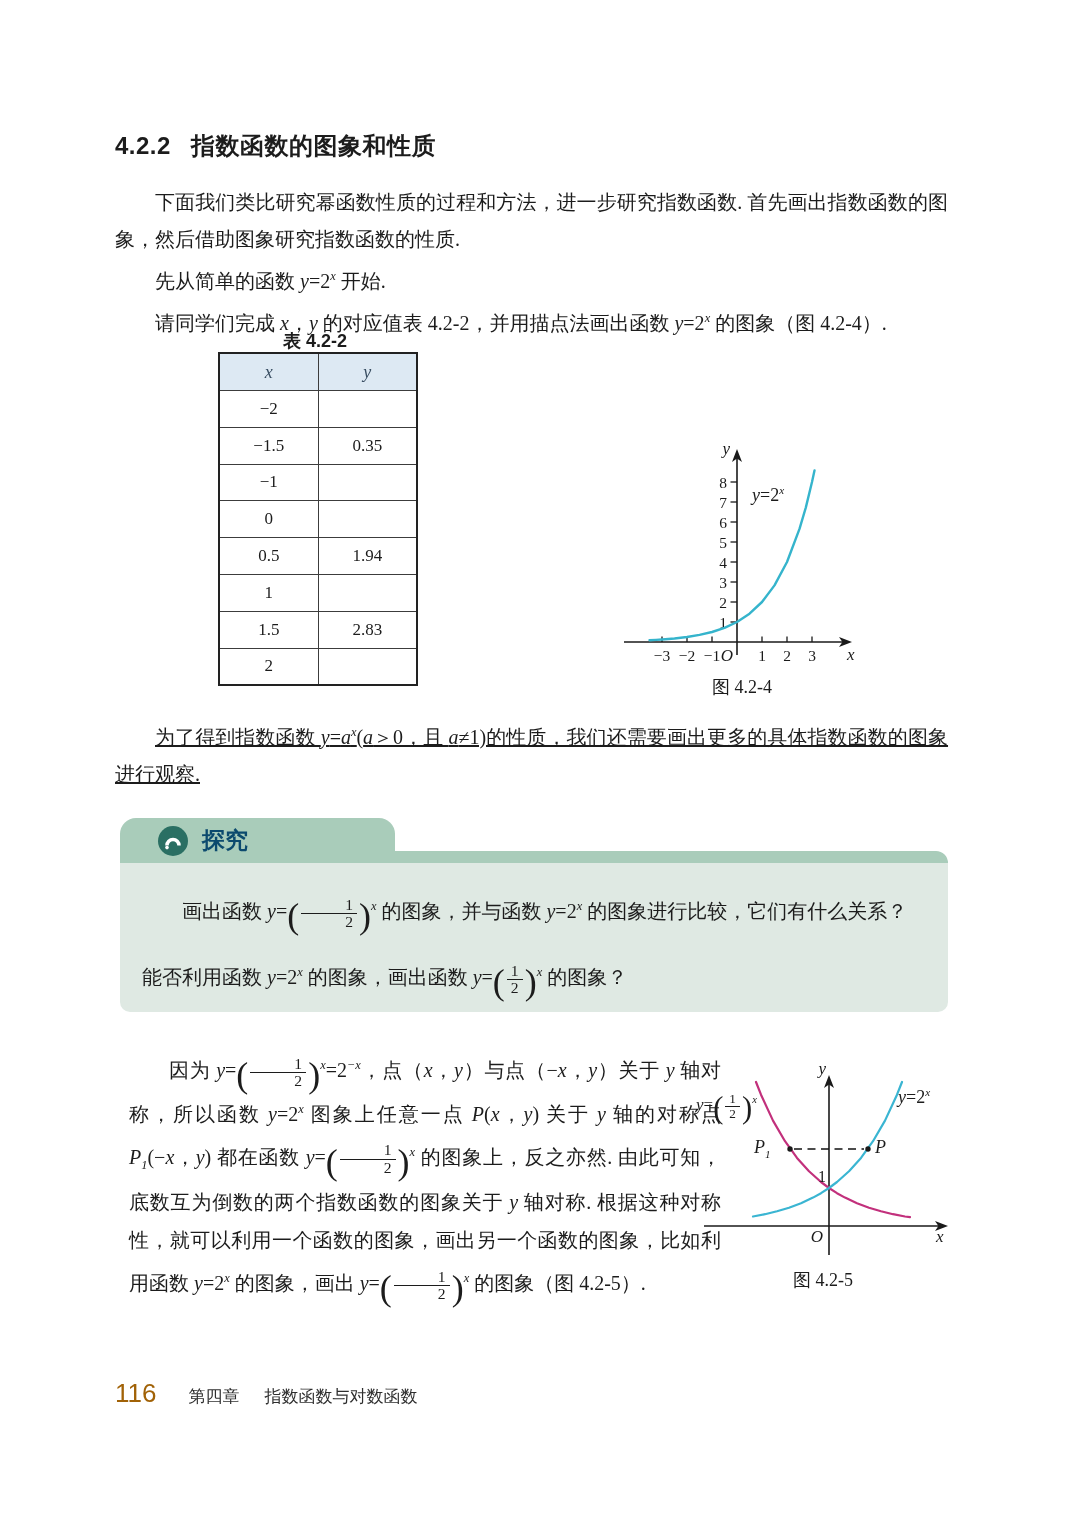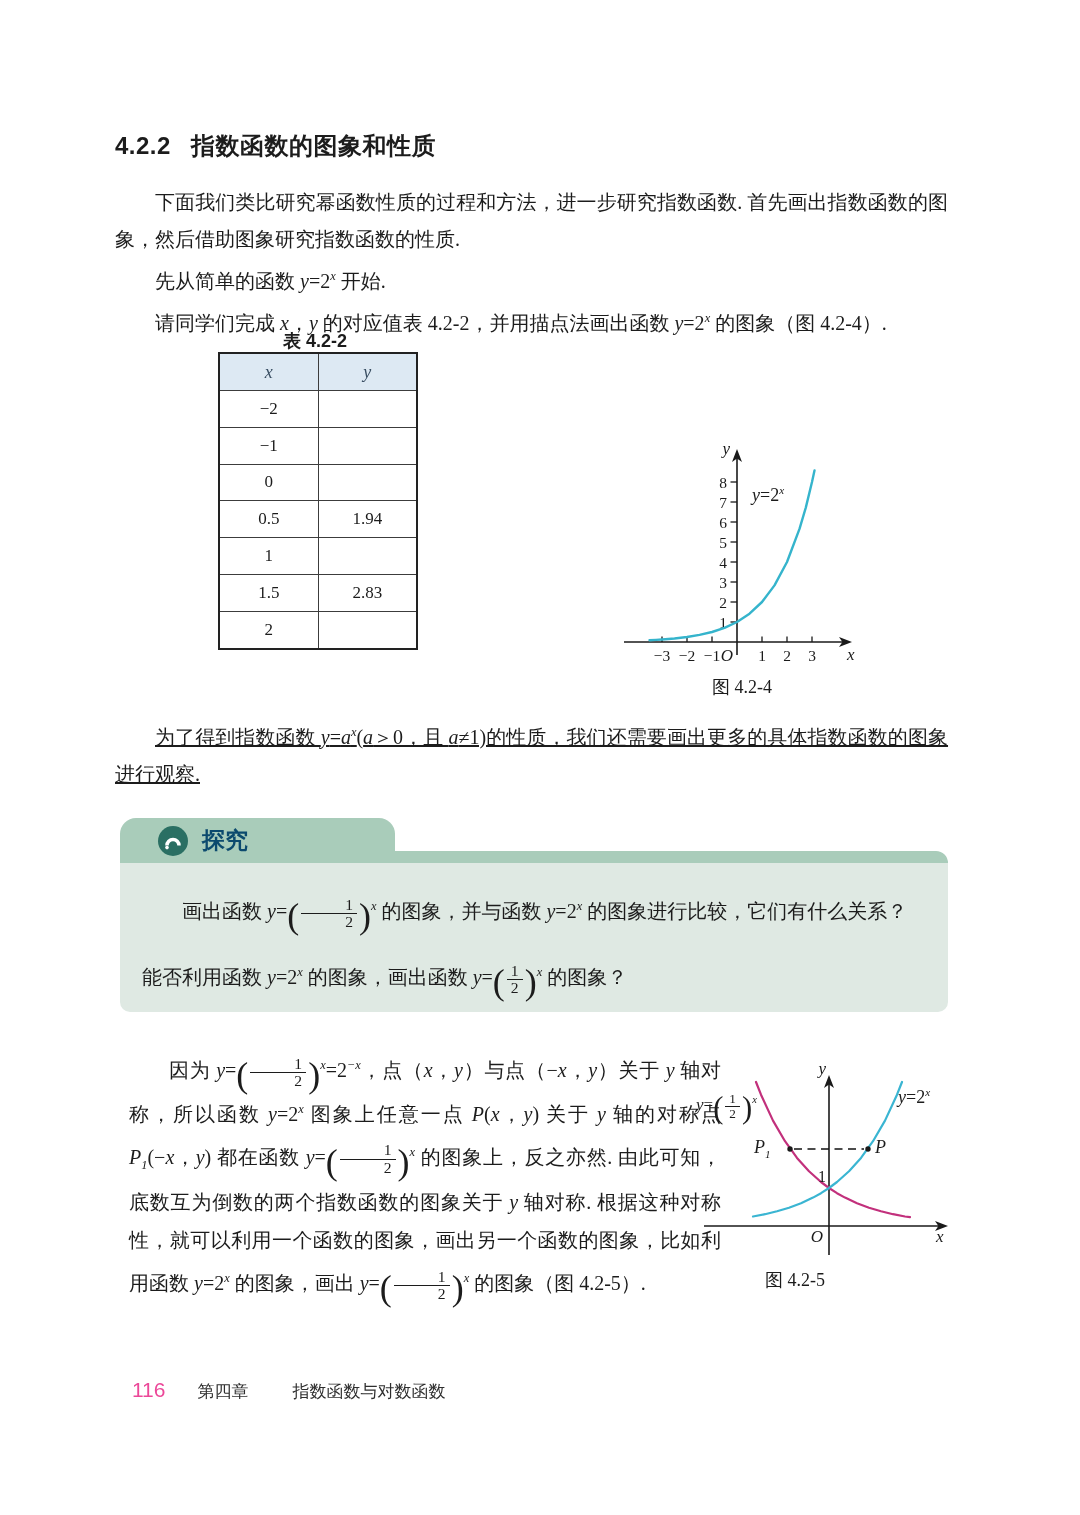--- a/index.html
+++ b/index.html
@@ -36,23 +36,23 @@
   .xp-line{position:absolute;font-size:20px;line-height:48px;white-space:nowrap;}
   
   .axis{stroke:#1a1a1a;stroke-width:1.6;}
   .tickline{stroke:#1a1a1a;stroke-width:1.3;}
   .ticktxt{font-family:"Liberation Serif",serif;font-size:15.5px;fill:#1a1a1a;}
   .ital{font-style:italic;font-size:17px;}
   .fig-label{position:absolute;font-size:18px;white-space:nowrap;}
   .fig-caption{font-size:18px;text-align:center;}
   
   .footer{display:flex;align-items:baseline;color:#2e2e2e;}
-  .footer .pn{font-family:"Liberation Sans","DejaVu Sans",sans-serif;font-size:21px;color:#ec4899;margin-left:17px;}
+  .footer .pn{font-family:"Liberation Sans","DejaVu Sans",sans-serif;font-size:26px;color:#a16207;}
   .footer .chap{font-size:17px;margin-left:32px;}
-  .footer .chap-title{font-size:17px;margin-left:44px;}
+  .footer .chap-title{font-size:17px;margin-left:25px;}
 </style>
 </head>
 <body>
 
 <div class="page">
 
   <div class="abs sec-title" style="left:115px;top:130px;">
     <span class="num">4.2.2</span><span>指数函数的图象和性质</span>
   </div>
 
@@ -69,20 +69,24 @@
       <thead>
         <tr>
           <th style="background:#dde9f3;">x</th>
           <th style="background:#dde9f3;">y</th>
         </tr>
       </thead>
       <tbody>
           <tr>
             <td>−2</td>
             <td></td>
+          </tr>
+          <tr>
+            <td>−1.5</td>
+            <td>0.35</td>
           </tr>
           <tr>
             <td>−1</td>
             <td></td>
           </tr>
           <tr>
             <td>0</td>
             <td></td>
           </tr>
           <tr>
@@ -192,21 +196,21 @@
       <text class="ticktxt" x="136" y="124" text-anchor="end" style="font-size:16px;">1</text>
       <text class="ticktxt ital" x="133" y="184" text-anchor="end">O</text>
       <text class="ticktxt ital" x="246" y="184">x</text>
       <text class="ticktxt ital" x="136" y="16" text-anchor="end">y</text>
     </svg>
     <div class="fig-label" style="left:6px;top:34px;font-size:17px;"><span class="mv">y</span>=<span class="paren">(</span><span class="frac"><span class="fnum">1</span><span class="fden">2</span></span><span class="paren">)</span><sup class="mv">x</sup></div>
     <div class="fig-label" style="left:208px;top:28px;"><span class="mv">y</span>=2<sup class="mv">x</sup></div>
     <div class="fig-label" style="left:64px;top:79px;"><span class="mv">P</span><sub class="mv">1</sub></div>
     <div class="fig-label" style="left:185px;top:79px;"><span class="mv">P</span></div>
   </div>
-  <div class="abs fig-caption" style="left:685px;top:1268px;width:220px;">图 4.2-5</div>
+  <div class="abs fig-caption" style="left:713px;top:1268px;width:220px;">图 4.2-5</div>
 
   <div class="abs footer" style="left:115px;top:1378px;">
     <span class="pn">116</span>
     <span class="chap">第四章</span>
     <span class="chap-title">指数函数与对数函数</span>
   </div>
 
 </div>
 
 </body></html>

